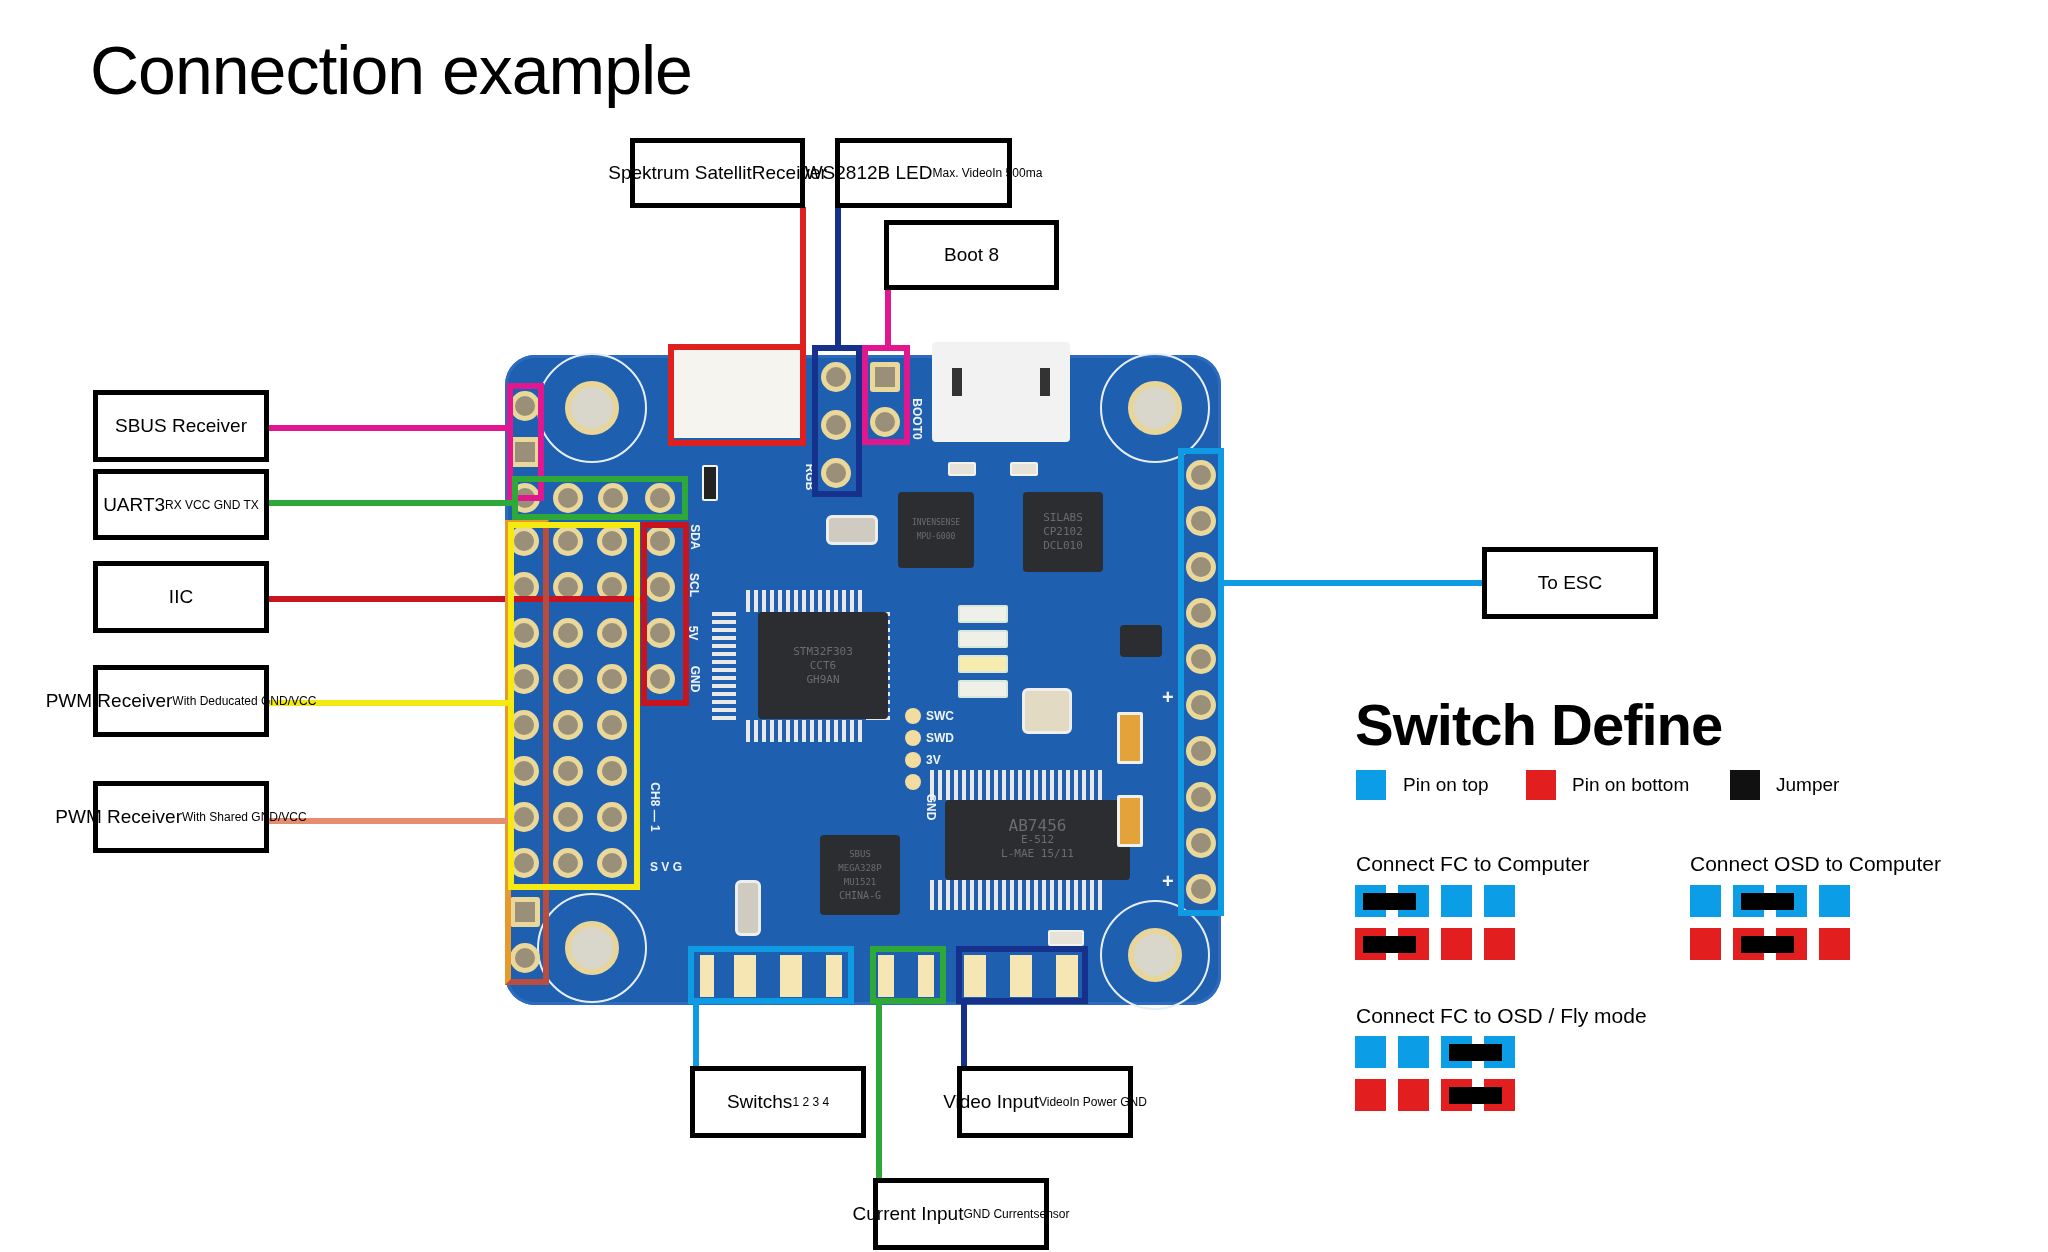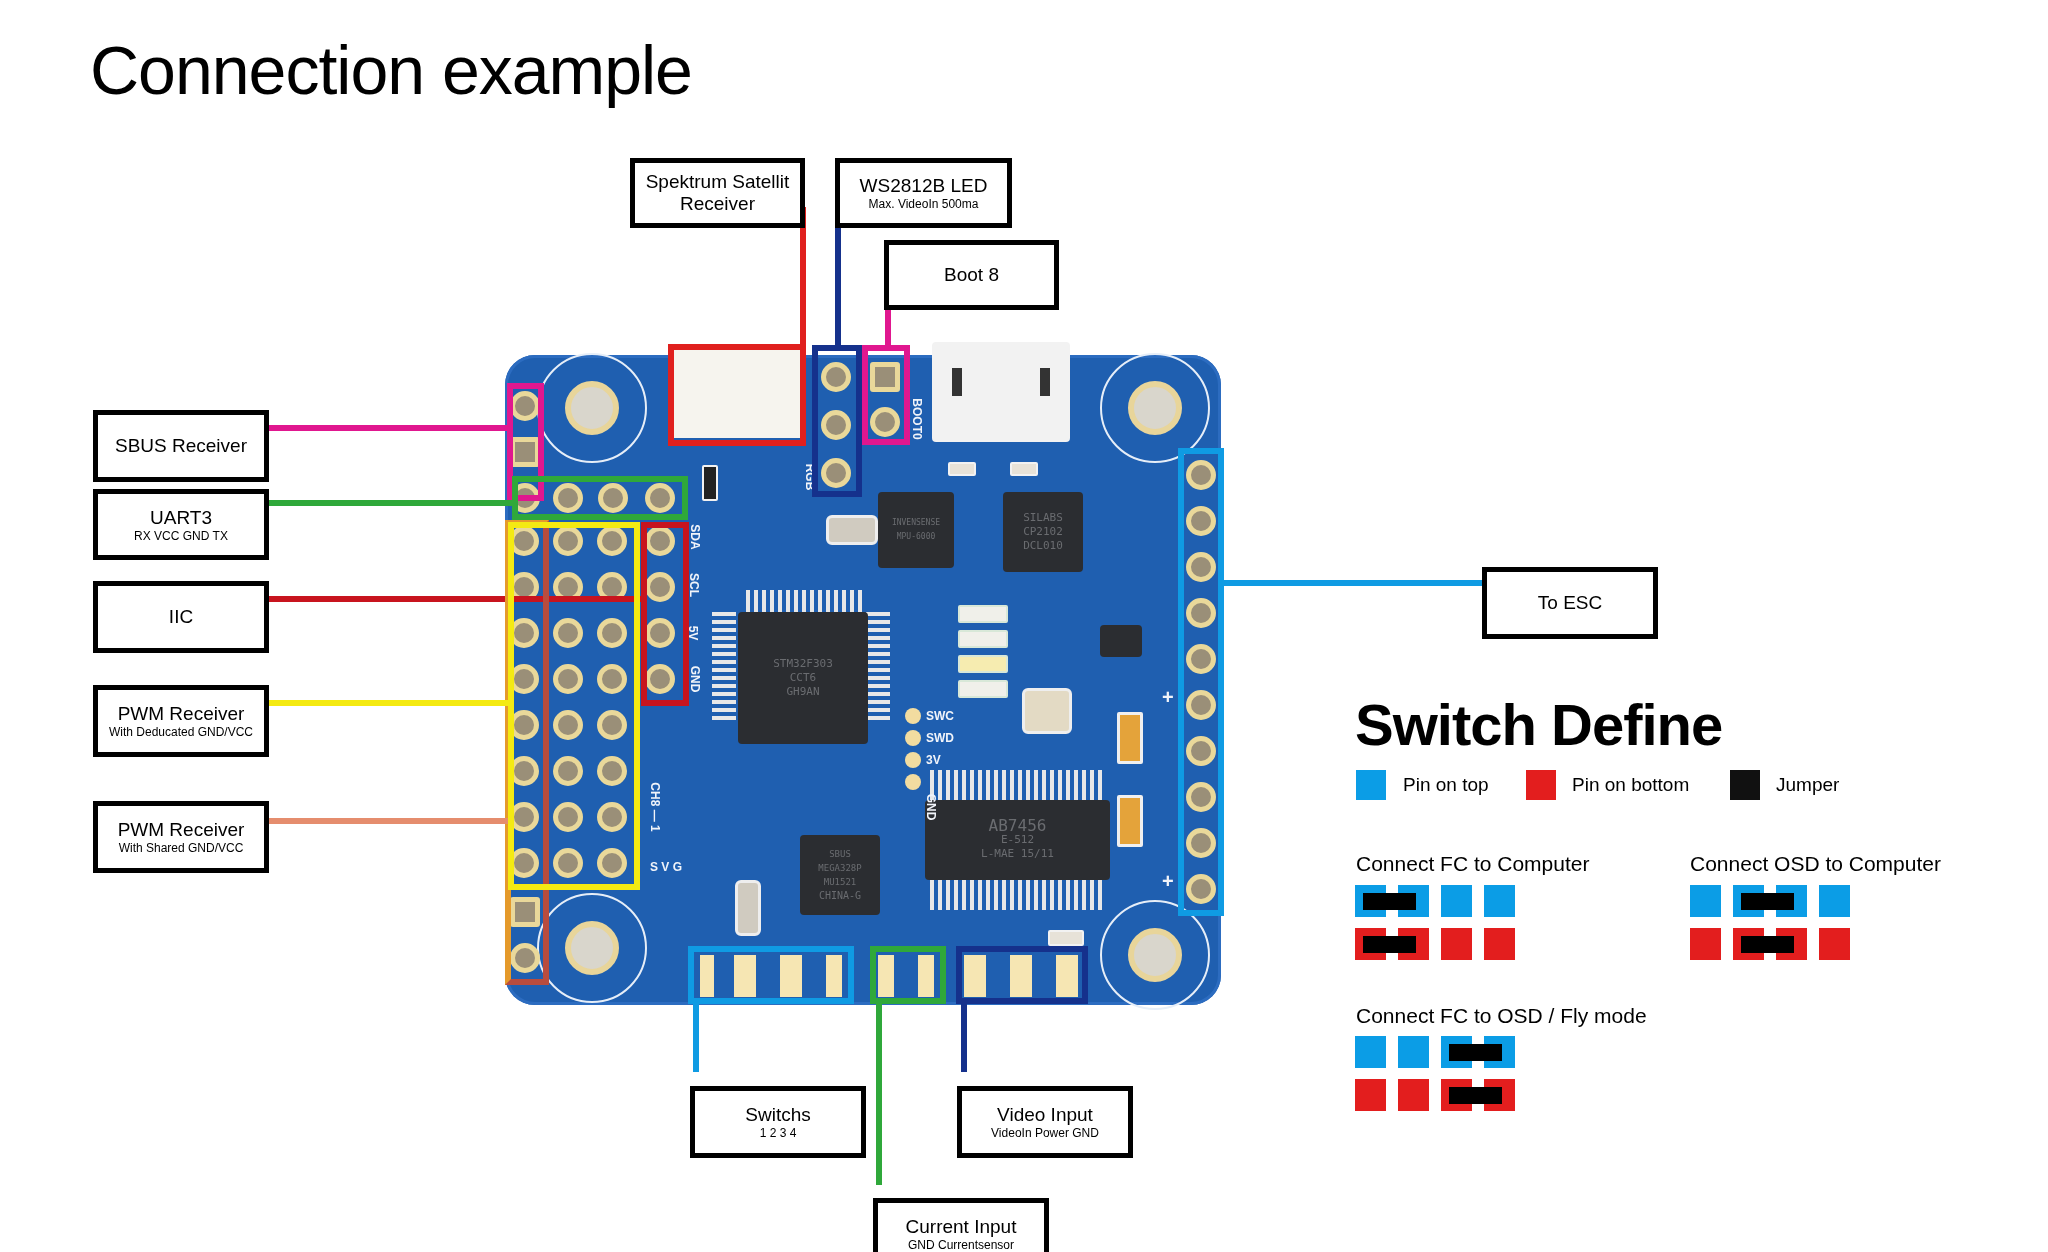--- a/index.html
+++ b/index.html
@@ -1,38 +1,38 @@
 <!DOCTYPE html>
 <html><head>
 <meta charset="utf-8">
 <style>
   html, body { margin:0; padding:0; background:#ffffff; }
   body { width:2048px; height:1252px; position:relative; overflow:hidden;
          font-family:"Liberation Sans", "DejaVu Sans", sans-serif; color:#000; }
   .abs { position:absolute; }
   .title { left:90px; top:30px; font-size:68px; font-weight:normal; letter-spacing:-1px; line-height:80px; white-space:nowrap; }
   .label-box { position:absolute; box-sizing:border-box; border:5px solid #000; background:#fff;
-               display:flex; flex-direction:column; align-items:center; justify-content:center; text-align:center;margin-top:20px; }
+               display:flex; flex-direction:row; align-items:center; justify-content:center; text-align:center; }
   .label-main { font-size:19px; line-height:22px; white-space:nowrap; }
   .label-sub { font-size:12px; line-height:14px; white-space:nowrap; }
   .wire { position:absolute; }
   .hl { position:absolute; box-sizing:border-box; background:transparent; }
 
   
   .board { position:absolute; left:505px; top:355px; width:716px; height:650px; background:#1f5fb0;
            border-radius:30px; box-shadow:inset 0 0 0 3px #2c6cc0; }
   .hole { position:absolute; width:54px; height:54px; border-radius:50%; background:#d9d6cc;
           border:6px solid #e8d59a; box-sizing:border-box; }
   .hexring { position:absolute; width:110px; height:110px; border-radius:50%; border:2px solid #e6eef8; box-sizing:border-box; }
   .pin { position:absolute; width:30px; height:30px; border-radius:50%; background:#9a8f78;
          border:5px solid #e9d89a; box-sizing:border-box; }
   .pin.sq { border-radius:3px; }
   .pad { position:absolute; background:#f6e6b3; }
   .chip { position:absolute; background:#2b2d31; border-radius:4px; color:#6a6c70; font-family:"DejaVu Sans Mono", monospace;
-          font-size:11px; display:flex; flex-direction:column; align-items:center; justify-content:center; line-height:14px; }
+          font-size:11px; display:flex; flex-direction:column; align-items:center; justify-content:center; line-height:14px;margin-left:20px; }
   .legs-h { position:absolute; background:repeating-linear-gradient(90deg,#e8e8e8 0 4px, transparent 4px 8px); }
   .legs-v { position:absolute; background:repeating-linear-gradient(180deg,#e8e8e8 0 4px, transparent 4px 8px); }
   .silk { position:absolute; color:#f1f4fa; font-weight:bold; font-size:12px; white-space:nowrap; }
   .smd { position:absolute; background:#e7e2d8; border:2px solid #f2f2f2; box-sizing:border-box; border-radius:2px; }
   .led { position:absolute; width:50px; height:18px; background:#f0f0ea; border:2px solid #d8e8d8; box-sizing:border-box; border-radius:2px; }
   .cap { position:absolute; width:26px; height:52px; background:#e4a33a; border:3px solid #f0f0f0; box-sizing:border-box; border-radius:2px; }
   .usb { position:absolute; background:#f2f2f2; border-radius:4px; }
   .conn { position:absolute; background:#f6f4ee; }
   .crystal { position:absolute; background:#d0cbc0; border:3px solid #eee; box-sizing:border-box; border-radius:6px; }
 
@@ -138,21 +138,21 @@
     <div class="pin" style="left: 1186px; top: 828px;"></div>
     <div class="pin" style="left: 1186px; top: 874px;"></div>
   </div>
 <div class="silk" style="left:1162px;top:686px;font-size:20px;">+</div>
 <div class="silk" style="left:1162px;top:870px;font-size:20px;">+</div>
 
 <div class="legs-h" style="left:746px;top:590px;width:120px;height:22px;"></div>
 <div class="legs-h" style="left:746px;top:720px;width:120px;height:22px;"></div>
 <div class="legs-v" style="left:712px;top:612px;width:24px;height:110px;"></div>
 <div class="legs-v" style="left:866px;top:612px;width:24px;height:110px;"></div>
-<div class="chip" style="left:738px;top:612px;width:130px;height:132px;">
+<div class="chip" style="left:738px;top:612px;width:130px;height:107px;">
   <span>STM32F303</span>
   <span>CCT6</span>
   <span>GH9AN</span>
 </div>
 
 <div class="chip" style="left:878px;top:492px;width:76px;height:76px;">
   <span style="font-size:8px;">INVENSENSE</span>
   <span style="font-size:8px;">MPU-6000</span>
 </div>
 <div class="chip" style="left:1003px;top:492px;width:80px;height:80px;">

